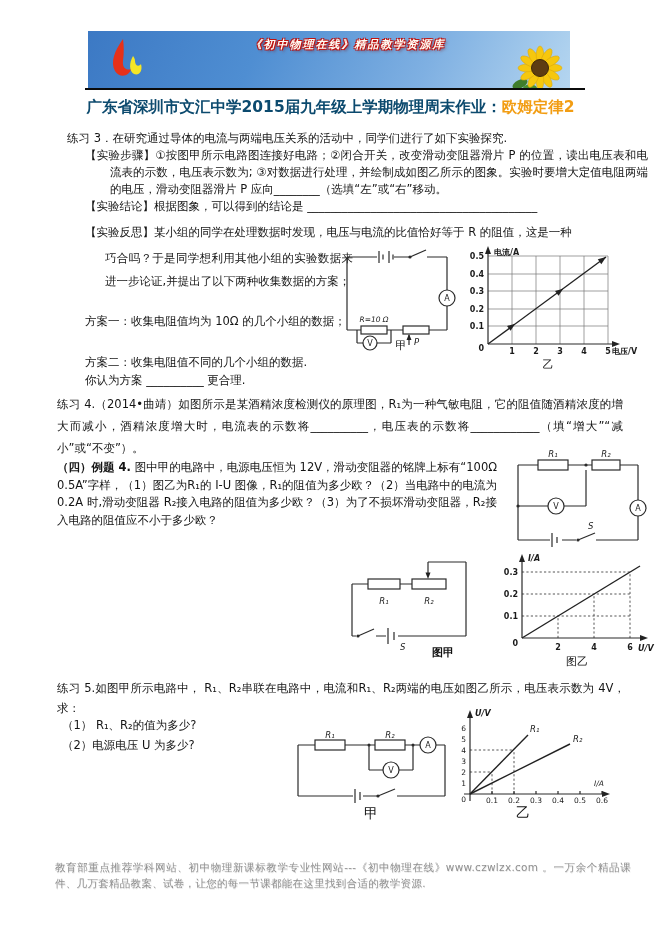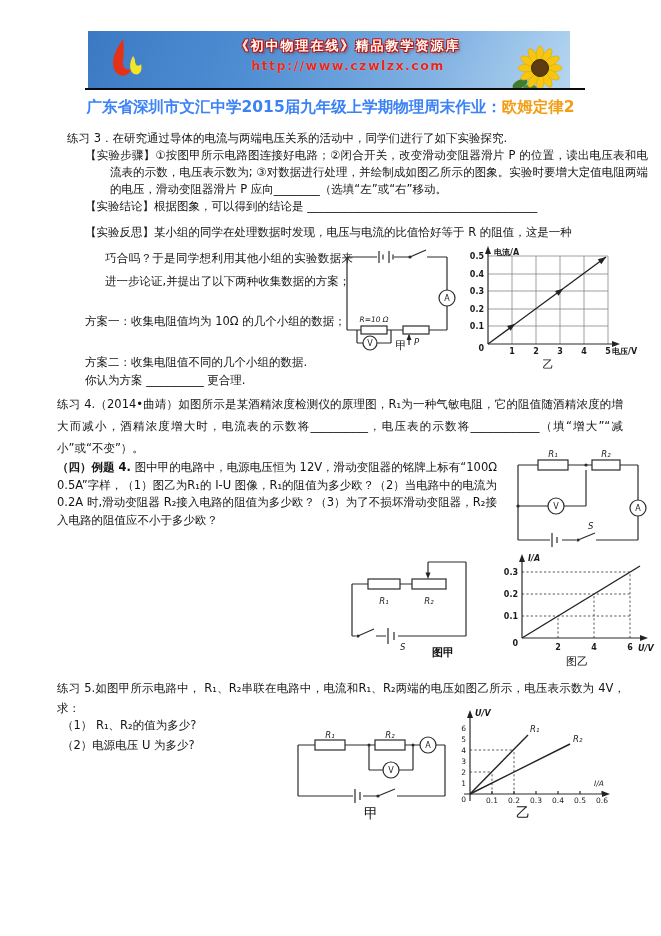--- a/index.html
+++ b/index.html
@@ -9,28 +9,28 @@
   .t{font-size:11.5px;line-height:17px;text-align:justify;}
   .hang{padding-left:25px;text-indent:-25px;}
   .nowrap{white-space:nowrap;}
 
   
   .banner{left:88px;top:31px;width:482px;height:57px;
     background:linear-gradient(115deg,#3c79c4 0%,#4f8ed2 35%,#7fb0e2 70%,#b5d6f0 100%);
     overflow:hidden;}
   .banner-rule{left:85px;top:88px;width:500px;height:2px;background:#0b0b0b;}
   .banner-text{position:absolute;left:110px;top:6px;width:300px;text-align:center;}
-  .banner-title{font-size:13px;font-weight:bold;letter-spacing:2px;color:#fffdf5;
+  .banner-title{font-size:11px;font-weight:bold;font-style:italic;letter-spacing:2px;color:#fffdf5;
     text-shadow:1px 1px 0 #c01310,-1px -1px 0 #c01310,1px -1px 0 #c01310,-1px 1px 0 #c01310,2px 2px 3px rgba(120,0,0,.55);}
   .banner-url{margin-top:3px;font-size:12.5px;font-weight:bold;letter-spacing:1.5px;color:#e6251c;
     text-shadow:0 0 1px rgba(255,255,255,.8);}
 
   
   .page-title{left:30px;top:97px;width:601px;text-align:center;font-size:15.5px;font-weight:bold;white-space:nowrap;}
-  .title-main{color:#3b82f6;}
+  .title-main{color:#0c4a6e;}
   .title-topic{color:#f29d13;}
 
   
   .p-ex3-intro{left:67px;top:130px;width:566px;}
   .p-ex3-steps{left:85px;top:147px;width:538px;}
   .p-ex3-conclusion{left:85px;top:198px;width:538px;}
   .p-refl1{left:85px;top:224px;width:545px;}
   .p-refl2{left:105px;top:247px;width:248px;line-height:23px;}
   .p-plan1{left:85px;top:310px;width:316px;line-height:23px;}
   .p-plan2{left:85px;top:354px;width:420px;}
@@ -73,21 +73,20 @@
 
 <div class="page">
 
   <div class="abs banner">
     <svg class="abs" style="left:14px;top:5px;" width="44" height="48" viewBox="0 0 44 48">
       <path d="M21,3 C13,14 8,26 13,35 C17,42 27,41 29,33 C25,35 20,32 21,25 C22,17 22,10 21,3 Z" fill="#e63119"></path>
       <path d="M31,20 C27,27 27,35 32,38 C37,40 41,35 39,28 C37,31 33,30 33,25 C33,23 32,21 31,20 Z" fill="#f5e625"></path>
     </svg>
     <div class="banner-text">
       <div class="banner-title">《初中物理在线》精品教学资源库</div>
-      <div class="banner-url">http://www.czwlzx.com</div>
     </div>
     <svg class="abs" style="right:4px;bottom:-4px;" width="56" height="50" viewBox="0 0 56 50">
       <ellipse cx="10" cy="42" rx="8" ry="4" fill="#3f7d2c" transform="rotate(-25 10 42)"></ellipse>
       <ellipse cx="20" cy="46" rx="7" ry="3.5" fill="#4c8f33"></ellipse>
       <g transform="translate(30,26)">
         <g fill="#f6c70e" stroke="#d8a40a" stroke-width="0.5">
           <ellipse cx="13" cy="0" rx="9" ry="3.8"></ellipse>
           <ellipse cx="13" cy="0" rx="9" ry="3.8" transform="rotate(30)"></ellipse>
           <ellipse cx="13" cy="0" rx="9" ry="3.8" transform="rotate(60)"></ellipse>
           <ellipse cx="13" cy="0" rx="9" ry="3.8" transform="rotate(90)"></ellipse>
@@ -342,14 +341,15 @@
       <text class="tick" x="54" y="97" text-anchor="middle">0.1</text>
       <text class="tick" x="76" y="97" text-anchor="middle">0.2</text>
       <text class="tick" x="98" y="97" text-anchor="middle">0.3</text>
       <text class="tick" x="120" y="97" text-anchor="middle">0.4</text>
       <text class="tick" x="142" y="97" text-anchor="middle">0.5</text>
       <text class="tick" x="164" y="97" text-anchor="middle">0.6</text>
     </g>
     <text class="cap-big" x="85" y="111" text-anchor="middle">乙</text>
   </svg>
 
+  <div class="abs footer">教育部重点推荐学科网站、初中物理新课标教学专业性网站---《初中物理在线》www.czwlzx.com 。一万余个精品课件、几万套精品教案、试卷，让您的每一节课都能在这里找到合适的教学资源.</div>
 
 </div>
 
 </body></html>

